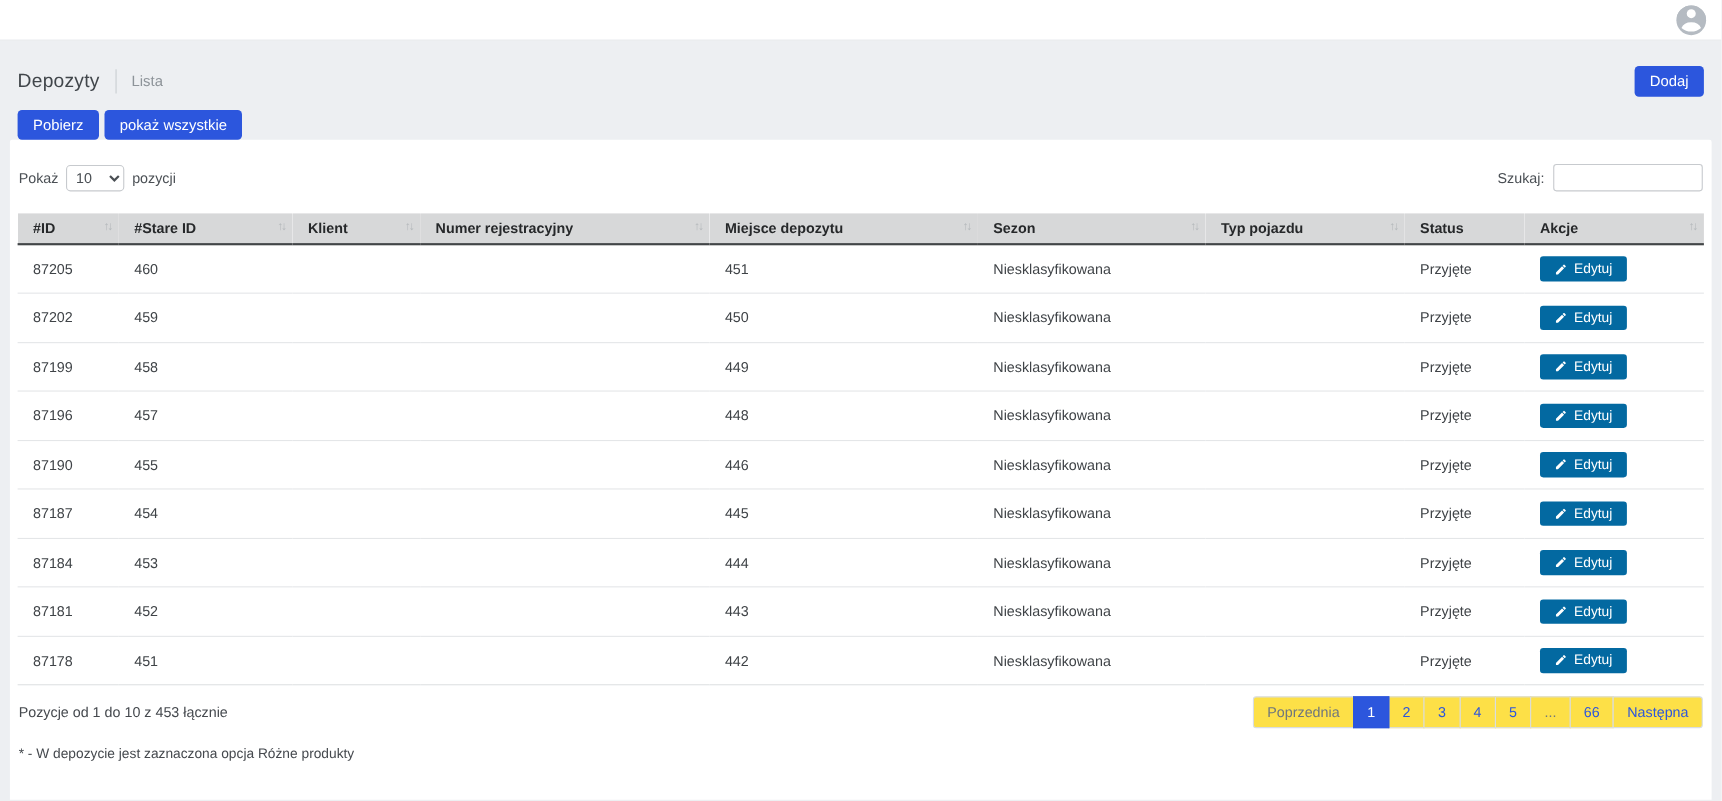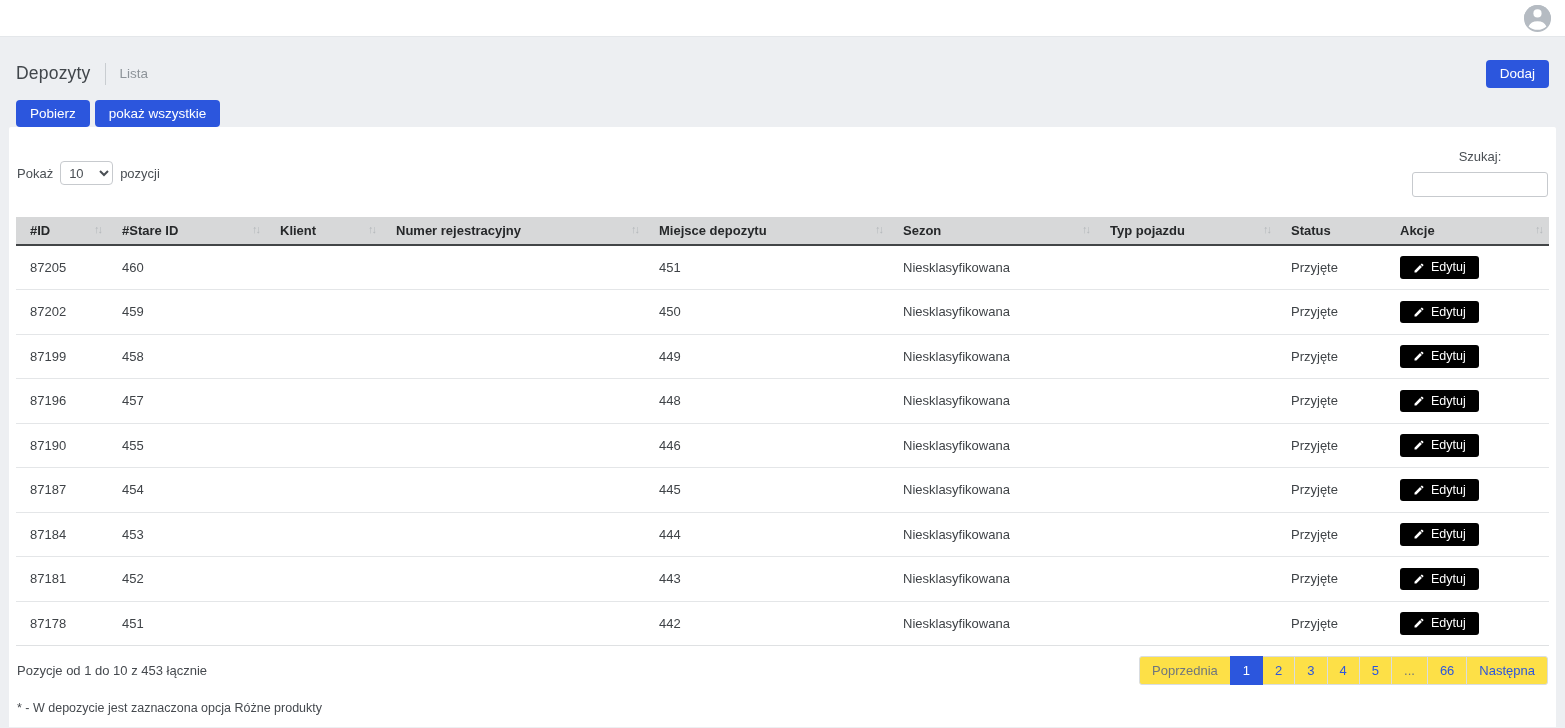--- a/index.html
+++ b/index.html
@@ -46,21 +46,21 @@
   .table-controls {
     display: flex; align-items: center; justify-content: space-between;
     margin-bottom: 20px; font-size: 13px; color: #4a4f54; padding: 0 1px;
   }
   .length-control { display: flex; align-items: center; gap: 7px; }
   .length-control select {
     font-family: inherit; font-size: 13px; color: #4a4f54;
     border: 1px solid #c7cace; border-radius: 4px; background: #fff;
     padding: 2px 4px; height: 24px; width: 53px; cursor: pointer;
   }
-  .search-control { display: flex; align-items: center; gap: 8px; flex-direction: column; }
+  .search-control { display: flex; align-items: center; gap: 8px; }
   .search-control input {
     width: 136px; height: 25px; border: 1px solid #c7cace; border-radius: 3px;
     font-family: inherit; font-size: 13px; padding: 0 6px; background: #fff;
   }
   
   table { width: 100%; border-collapse: collapse; table-layout: fixed; }
   thead th {
     background: #d7d8d9; color: #26282a; font-size: 13px; font-weight: bold;
     text-align: left; padding: 6px 8px 6px 14px; height: 27px;
     border-bottom: 2px solid #424547; cursor: pointer; position: relative;
@@ -71,21 +71,21 @@
     font-size: 11px; color: #b4b8bb; letter-spacing: -2px; font-weight: normal;
   }
   tbody td {
     font-size: 13px; color: #3f4347; padding: 4px 8px 4px 14px; height: 44.5px;
     border-bottom: 1px solid #e4e6e8; white-space: nowrap; overflow: hidden;
     background: #fff;
   }
   tbody tr:last-child td { border-bottom: 1px solid #dfe1e3; }
   .btn-edit {
     display: inline-flex; align-items: center; gap: 6px;
-    background: #000000; color: #fff; border: none; border-radius: 3px;
+    background: #0369a1; color: #fff; border: none; border-radius: 3px;
     font-size: 12.5px; font-family: inherit; cursor: pointer;
     padding: 5px 13px; line-height: 1;
   }
   .btn-edit svg { display: block; }
   
   .table-footer {
     display: flex; align-items: center; justify-content: space-between;
     padding: 10px 1px 0 1px;
   }
   .info-text { font-size: 13px; color: #45494e; }

